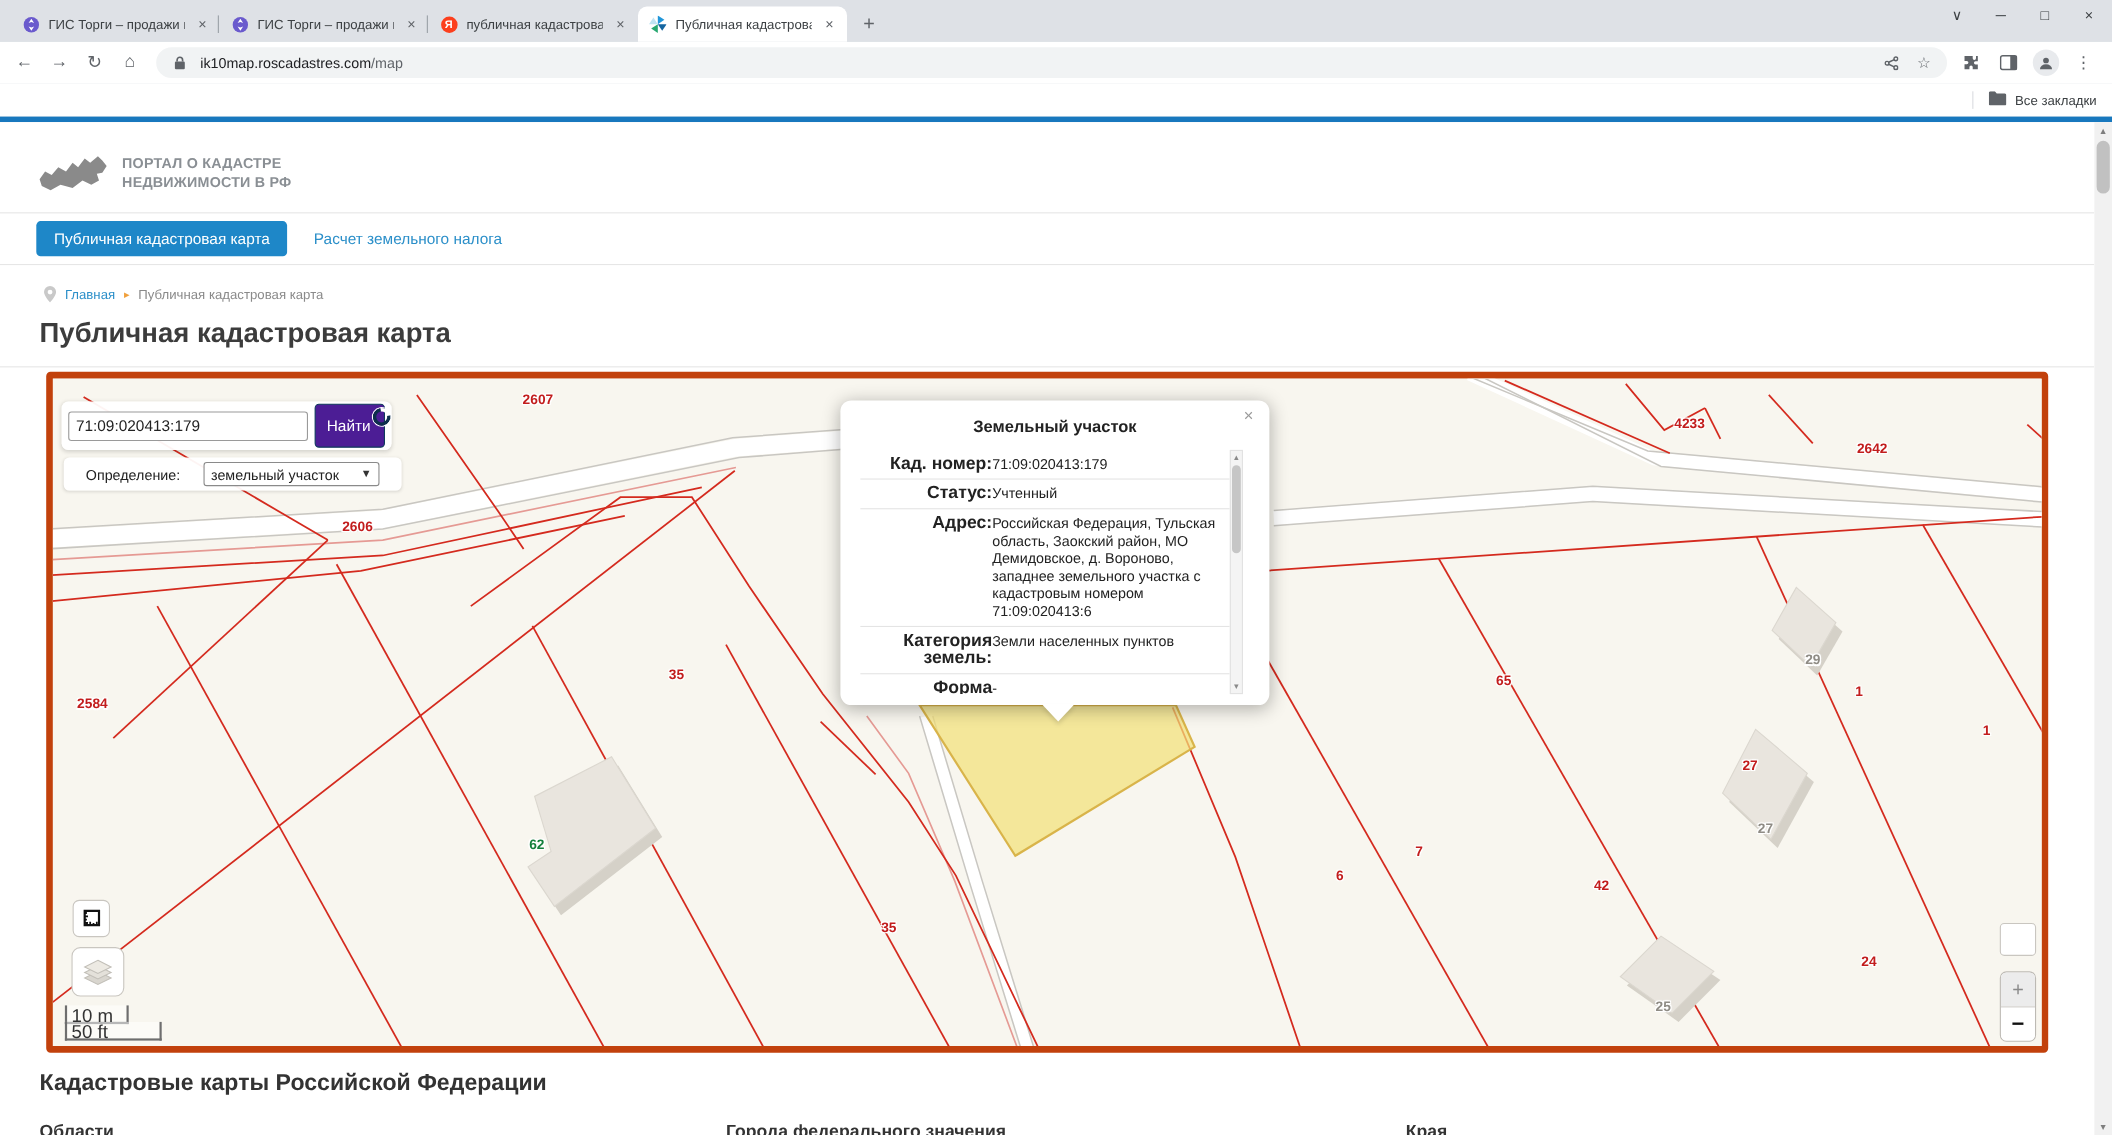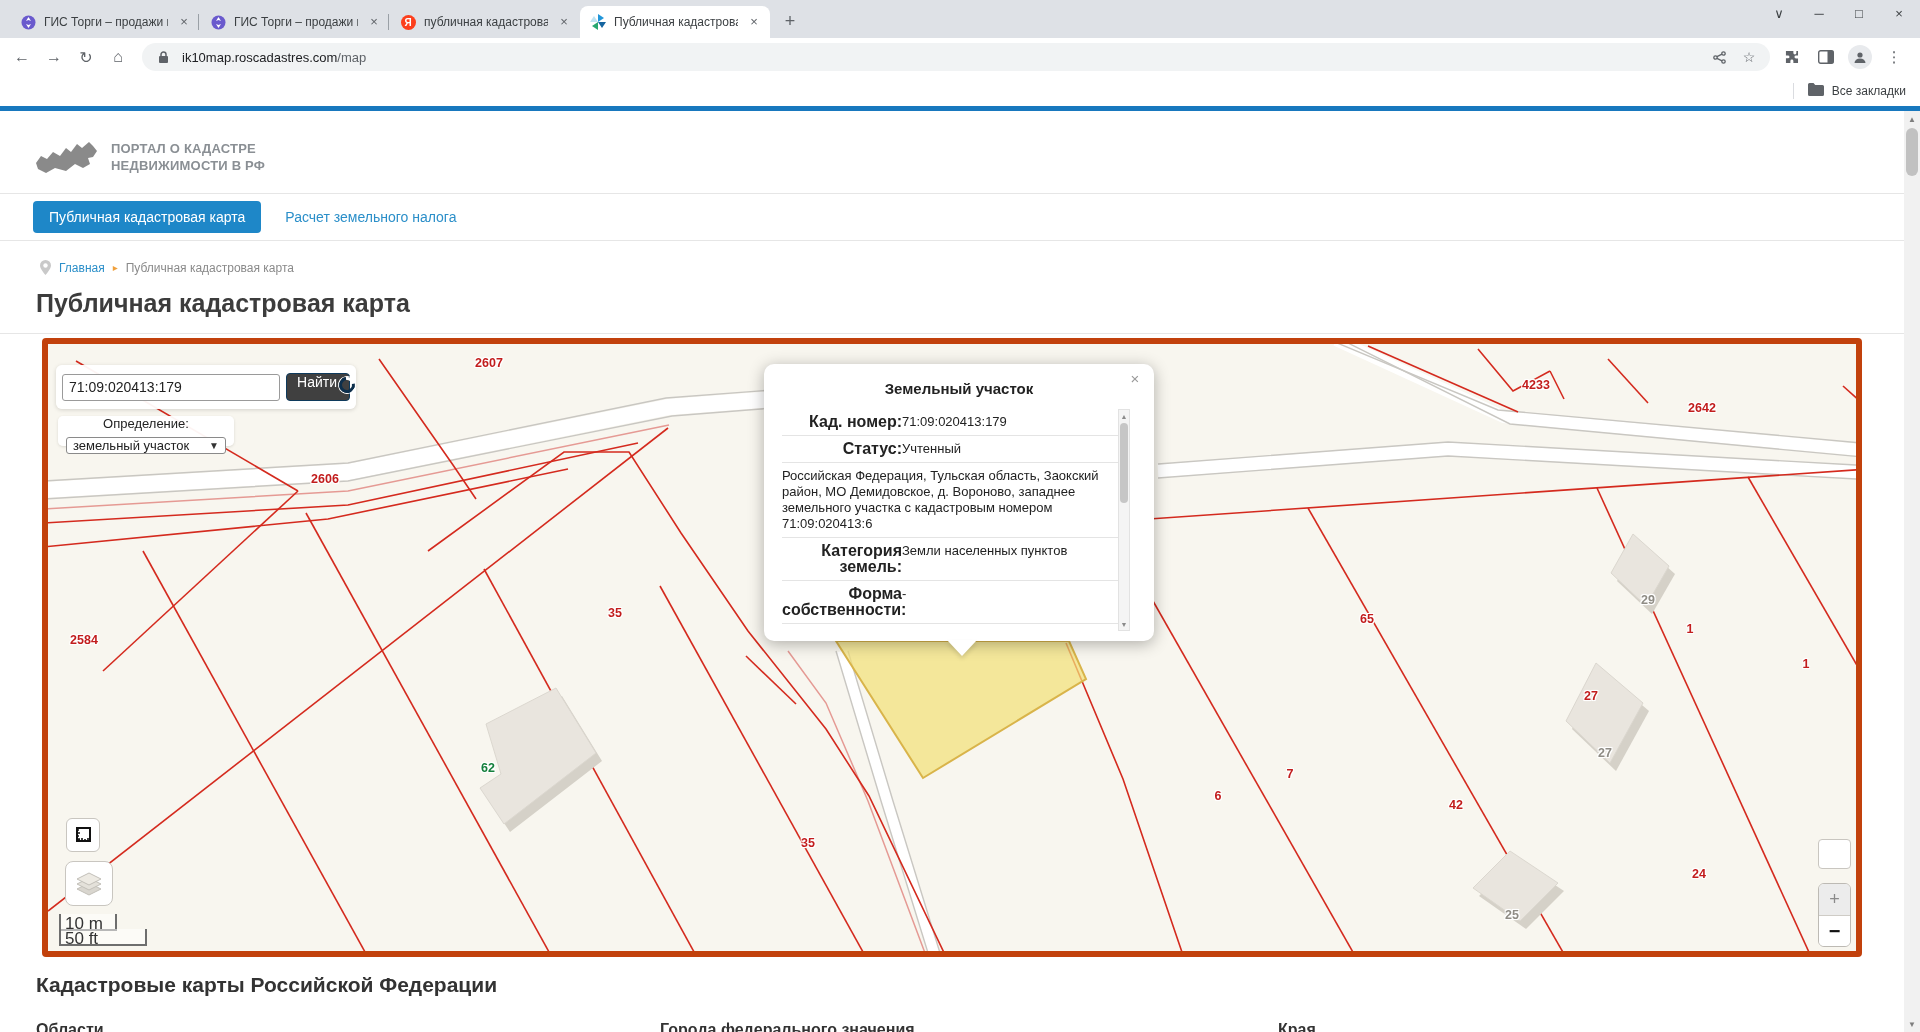--- a/index.html
+++ b/index.html
@@ -61,23 +61,23 @@
   .map { position:absolute; left:42px; top:227px; width:1820px; height:619px; background:#f8f6ef; border:6px solid #c2410c; border-radius:4px; overflow:hidden; }
   .map svg.geom { position:absolute; left:0; top:0; }
   .map-label { position:absolute; transform:translate(-50%,-50%); font-size:12.5px; font-weight:bold; white-space:nowrap;
     text-shadow:1px 1px 0 #fff,-1px -1px 0 #fff,1px -1px 0 #fff,-1px 1px 0 #fff,0 0 3px #fff; }
   .lab-red { color:#c21d1d; }
   .lab-bldg { color:#8f8c85;margin-top:28px; }
   .lab-dark { color:#15803d; }
 
   .search-panel { position:absolute; left:8px; top:21px; width:300px; height:44px; background:rgba(255,255,255,.95); border-radius:6px; box-shadow:0 1px 4px rgba(0,0,0,.15); display:flex; align-items:center; padding:0 6px; gap:6px; }
   .search-input { width:220px; height:27px; border:1px solid #9a9a9a; border-radius:3px; font-size:14px; padding:0 6px; font-family:"Liberation Sans",sans-serif; color:#222; }
-  .find-btn { position:relative; height:28px; padding:0 12px 0 10px; background:#404040; color:#fff; font-size:14px; border:1px solid #0e3a5c; border-radius:4px; display:flex; align-items:flex-start; }
+  .find-btn { position:relative; height:40px; padding:0 12px 0 10px; background:#4c1d95; color:#fff; font-size:14px; border:1px solid #0e3a5c; border-radius:4px; display:flex; align-items:center; }
   .spinner { position:absolute; right:-6px; top:3px; width:16px; height:16px; border:3px solid #0d2f4c; border-top-color:#ffffff; border-radius:50%; background:#fff0; transform:rotate(35deg); box-shadow:0 0 0 1px #fff; }
-  .filter-panel { position:absolute; left:10px; top:72px; height:30px; background:rgba(255,255,255,.95); border-radius:5px; box-shadow:0 1px 3px rgba(0,0,0,.12); display:flex; align-items:center; padding:0 8px; gap:6px; font-size:13px; color:#222;flex-direction:column; }
+  .filter-panel { position:absolute; left:10px; top:72px; height:30px; background:rgba(255,255,255,.95); border-radius:5px; box-shadow:0 1px 3px rgba(0,0,0,.12); display:flex; align-items:center; padding:0 20px; gap:21px; font-size:13px; color:#222; }
   .select-box { width:160px; height:22px; border:1px solid #8a8a8a; border-radius:3px; background:#fff; display:flex; align-items:center; justify-content:space-between; padding:0 6px; font-size:13px; }
   .select-box .chev { font-size:10px; color:#333; }
 
   .ctl-btn { position:absolute; background:#fff; border:1px solid #c9c6c0; display:flex; align-items:center; justify-content:center; }
   .ruler-btn { left:18px; top:474px; width:34px; height:34px; border-radius:6px; }
   .layers-btn { left:17px; top:517px; width:48px; height:45px; border-radius:8px; }
   .scalebar { position:absolute; left:11px; top:570px; font-size:17px; color:#333; }
   .scale-m { width:58px; height:17px; border:2px solid #6e6e6e; border-top:none; padding:0 4px; background:rgba(255,255,255,.5); }
   .scale-ft { width:88px; height:17px; border:2px solid #6e6e6e; border-top:none; margin-top:-2px; padding:0 4px; background:rgba(255,255,255,.5); }
 
@@ -389,20 +389,21 @@
         <div class="popup-rows">
             <div class="prow">
               <div class="plabel">Кад. номер:</div>
               <div class="pvalue">71:09:020413:179</div>
             </div>
             <div class="prow">
               <div class="plabel">Статус:</div>
               <div class="pvalue">Учтенный</div>
             </div>
             <div class="prow">
+              <div class="plabel">Адрес:</div>
               <div class="pvalue">Российская Федерация, Тульская область, Заокский район, МО Демидовское, д. Вороново, западнее земельного участка с кадастровым номером 71:09:020413:6</div>
             </div>
             <div class="prow">
               <div class="plabel">Категория земель:</div>
               <div class="pvalue">Земли населенных пунктов</div>
             </div>
             <div class="prow">
               <div class="plabel">Форма собственности:</div>
               <div class="pvalue">-</div>
             </div>

